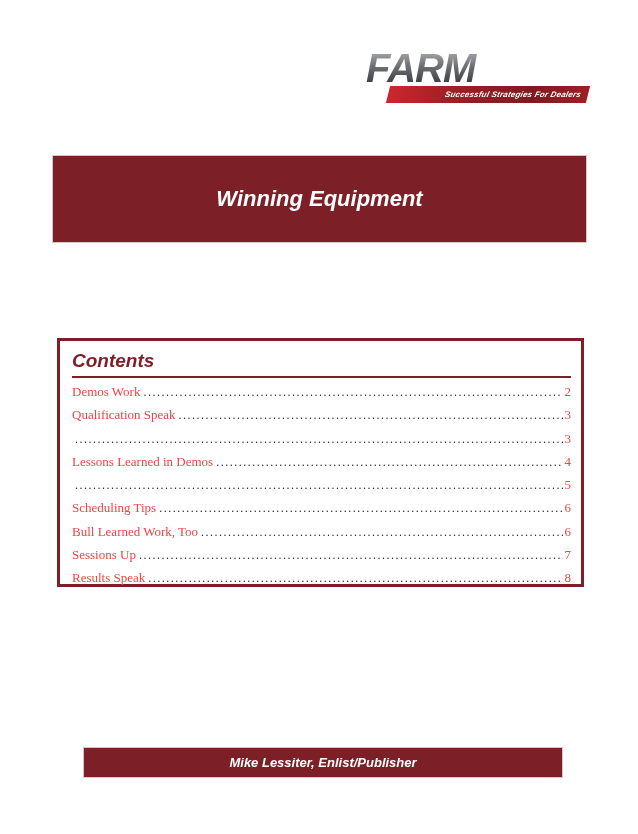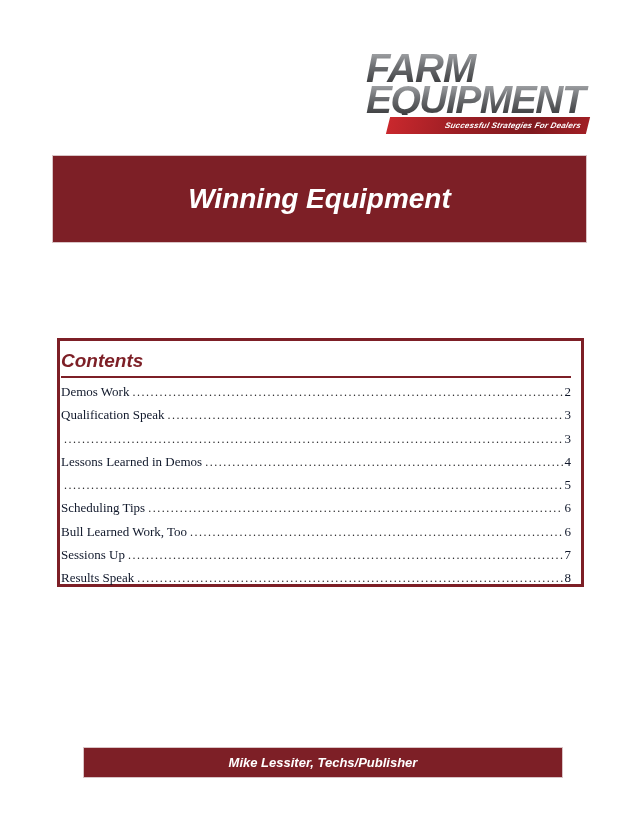--- a/index.html
+++ b/index.html
@@ -74,54 +74,54 @@
     box-sizing: border-box;
     display: flex;
     flex-direction: column;
     align-items: center;
     justify-content: center;
   }
   .title-line {
     color: #ffffff;
     font-style: italic;
     font-weight: 700;
-    font-size: 28px;
+    font-size: 22px;
     line-height: 36px;
     text-align: center;
     white-space: nowrap;
   }
 
   
   .contents-box {
     position: absolute;
     top: 338px;
     left: 57px;
     width: 527px;
     height: 249px;
     border: 3px solid #7d1f26;
     box-sizing: border-box;
-    padding: 9px 10px 0 1px;
+    padding: 9px 10px 0 12px;
   }
   .contents-heading {
     color: #7d1f26;
     font-style: italic;
     font-weight: 700;
     font-size: 19px;
     line-height: 22px;
     padding-bottom: 4px;
     border-bottom: 2px solid #7d1f26;
   }
   .toc-list { margin-top: 6px; }
   .toc-row {
     display: flex;
     align-items: baseline;
     height: 23.3px;
     font-family: "Liberation Serif", serif;
     font-size: 13px;
-    color: #0f172a;
+    color: #ef4444;
   }
   .toc-label { white-space: nowrap; }
   .toc-dots {
     flex: 1;
     overflow: hidden;
     white-space: nowrap;
     margin: 0 2px 0 3px;
     color: #2a2a2c;
   }
   .toc-dots::before {
@@ -153,21 +153,20 @@
     white-space: nowrap;
   }
 </style>
 </head>
 <body>
 
 <div class="page">
 
   <div class="logo">
     <span class="logo-word farm">FARM</span>
-    <span class="logo-word equipment">EQUIPMENT</span>
     <div class="logo-bar">
       <span class="logo-tagline">Successful Strategies For Dealers</span>
     </div>
   </div>
 
   <div class="title-banner">
     <div class="title-line">Winning Equipment</div>
   </div>
 
   <div class="contents-box">
@@ -213,16 +212,16 @@
       </div>
       <div class="toc-row">
         <span class="toc-label">Results Speak</span>
         <span class="toc-dots"></span>
         <span class="toc-page">8</span>
       </div>
     </div>
   </div>
 
   <div class="footer-banner">
-    <span class="footer-text">Mike Lessiter, Techs/Publisher</span>
+    <span class="footer-text">Mike Lessiter, Enlist/Publisher</span>
   </div>
 
 </div>
 
 </body></html>

